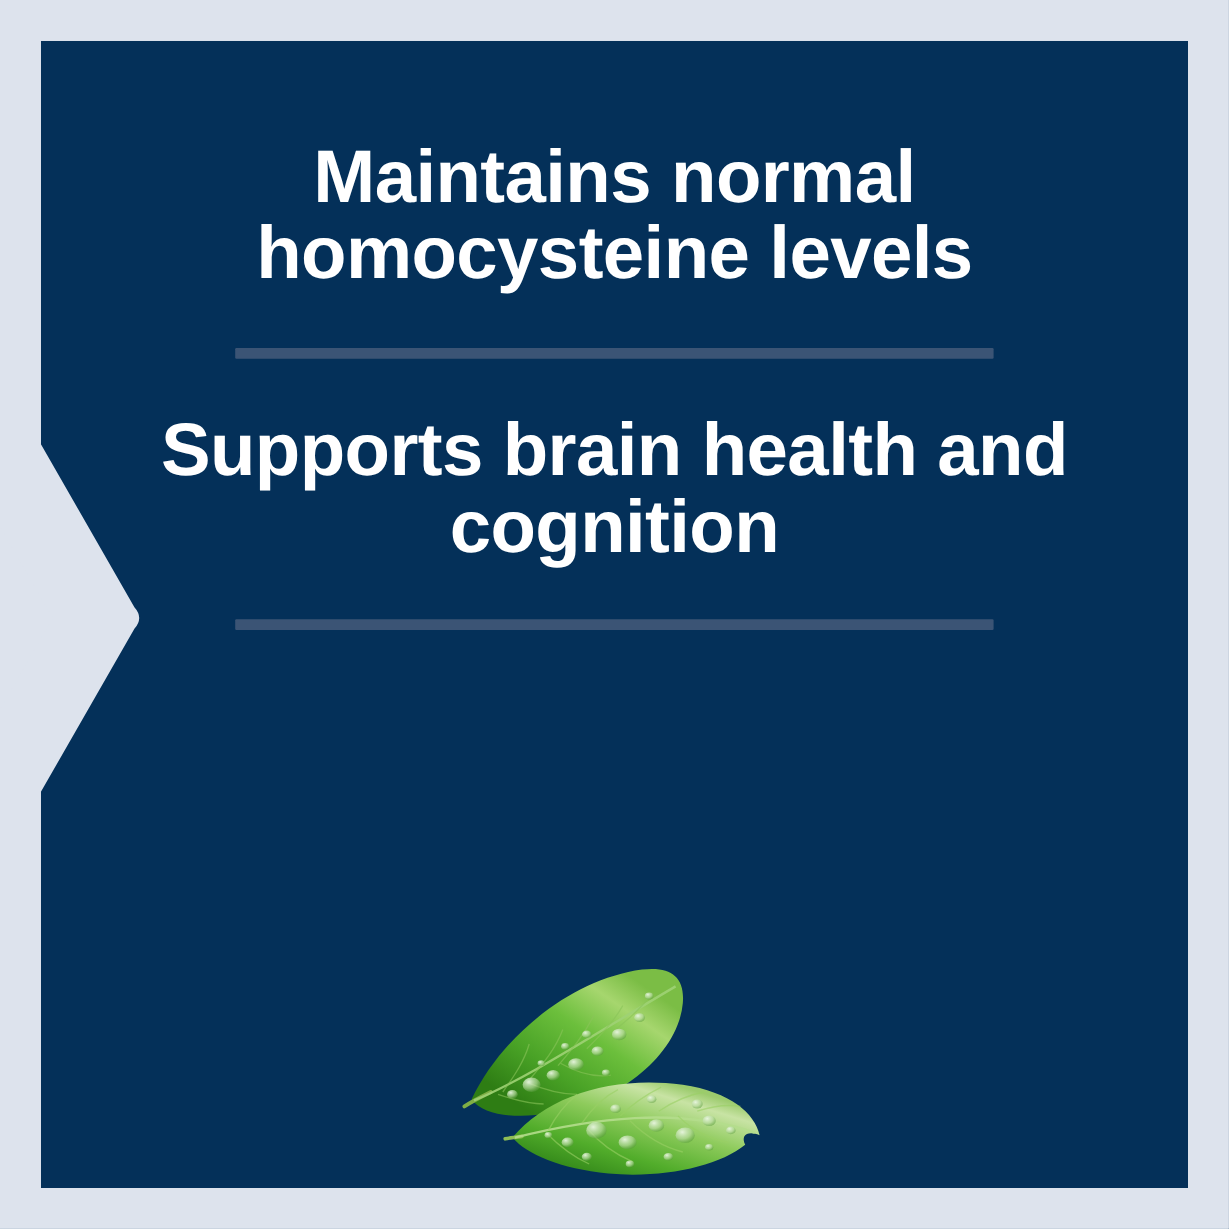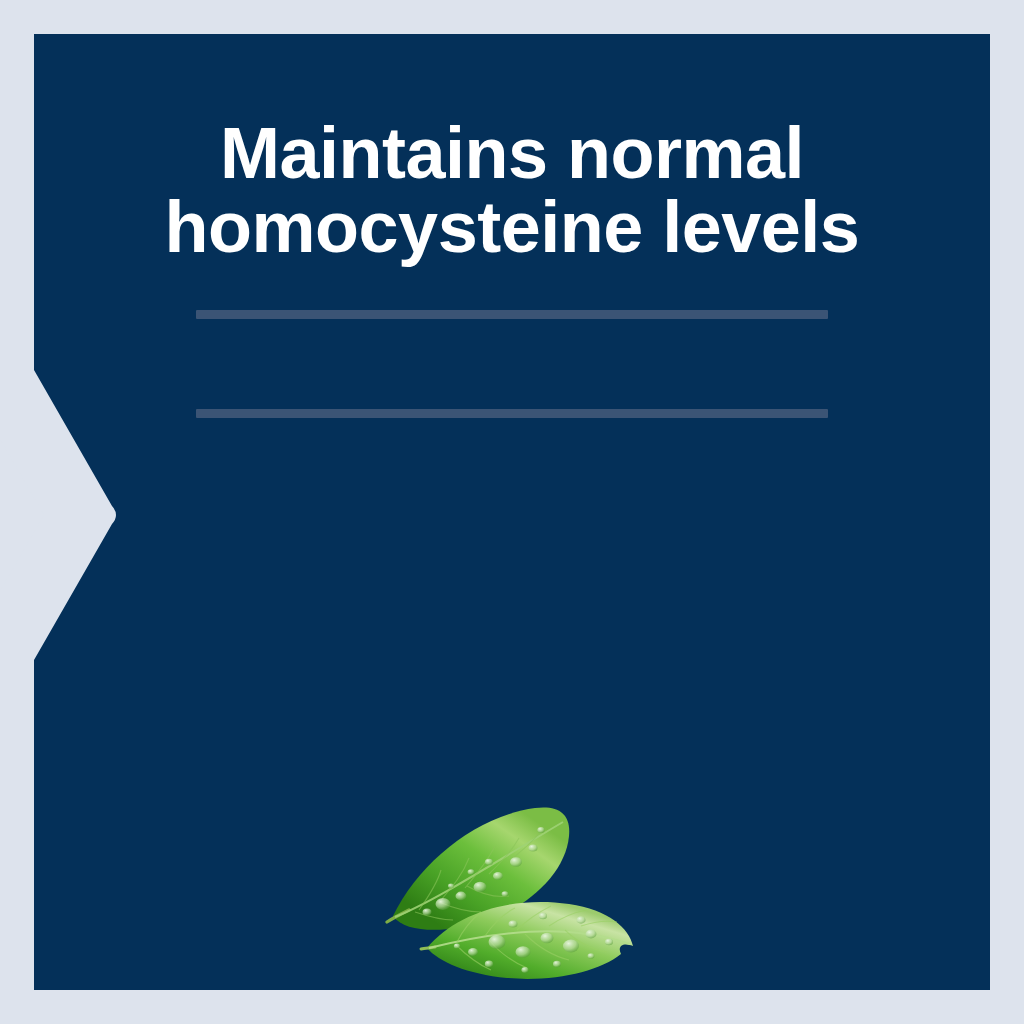--- a/index.html
+++ b/index.html
@@ -74,21 +74,21 @@
     box-sizing: border-box;
     padding: 0;
   }
 
   .benefit {
     width: 100%;
     text-align: center;
     color: #ffffff;
     font-weight: bold;
     font-family: "Liberation Sans", sans-serif;
-    font-size: 72px;
+    font-size: 62px;
     line-height: 1.03;
     letter-spacing: -0.5px;
     -webkit-font-smoothing: antialiased;
     padding: 0 66px;
     box-sizing: border-box;
   }
 
   .benefit-1 { margin-top: 82px; }
   .benefit-2 { margin-top: 0px; }
   .benefit-3 { margin-top: 0px; }
@@ -127,20 +127,21 @@
     <path d="M -40 0 L 34 0 L 112 136 Q 120 145 112 154 L 34 290 L -40 290 L 44 145 Z" fill="#dde3ed"></path>
   </svg>
 
   <div class="content">
 
     <div class="benefit benefit-1">Maintains normal homocysteine levels</div>
 
     <div class="divider d1"></div>
     <div class="spacer-after-d1"></div>
 
+    <div class="benefit benefit-2">Supports brain health and cognition</div>
 
     <div class="divider d2"></div>
     <div class="spacer-after-d2"></div>
 
   </div>
 
   <svg class="leaves" viewBox="0 0 260 190" aria-hidden="true">
     <defs>
       <linearGradient id="leafTopGrad" x1="0.15" y1="0.85" x2="0.85" y2="0.15">
         <stop offset="0%" stop-color="#2e7d14"></stop>

